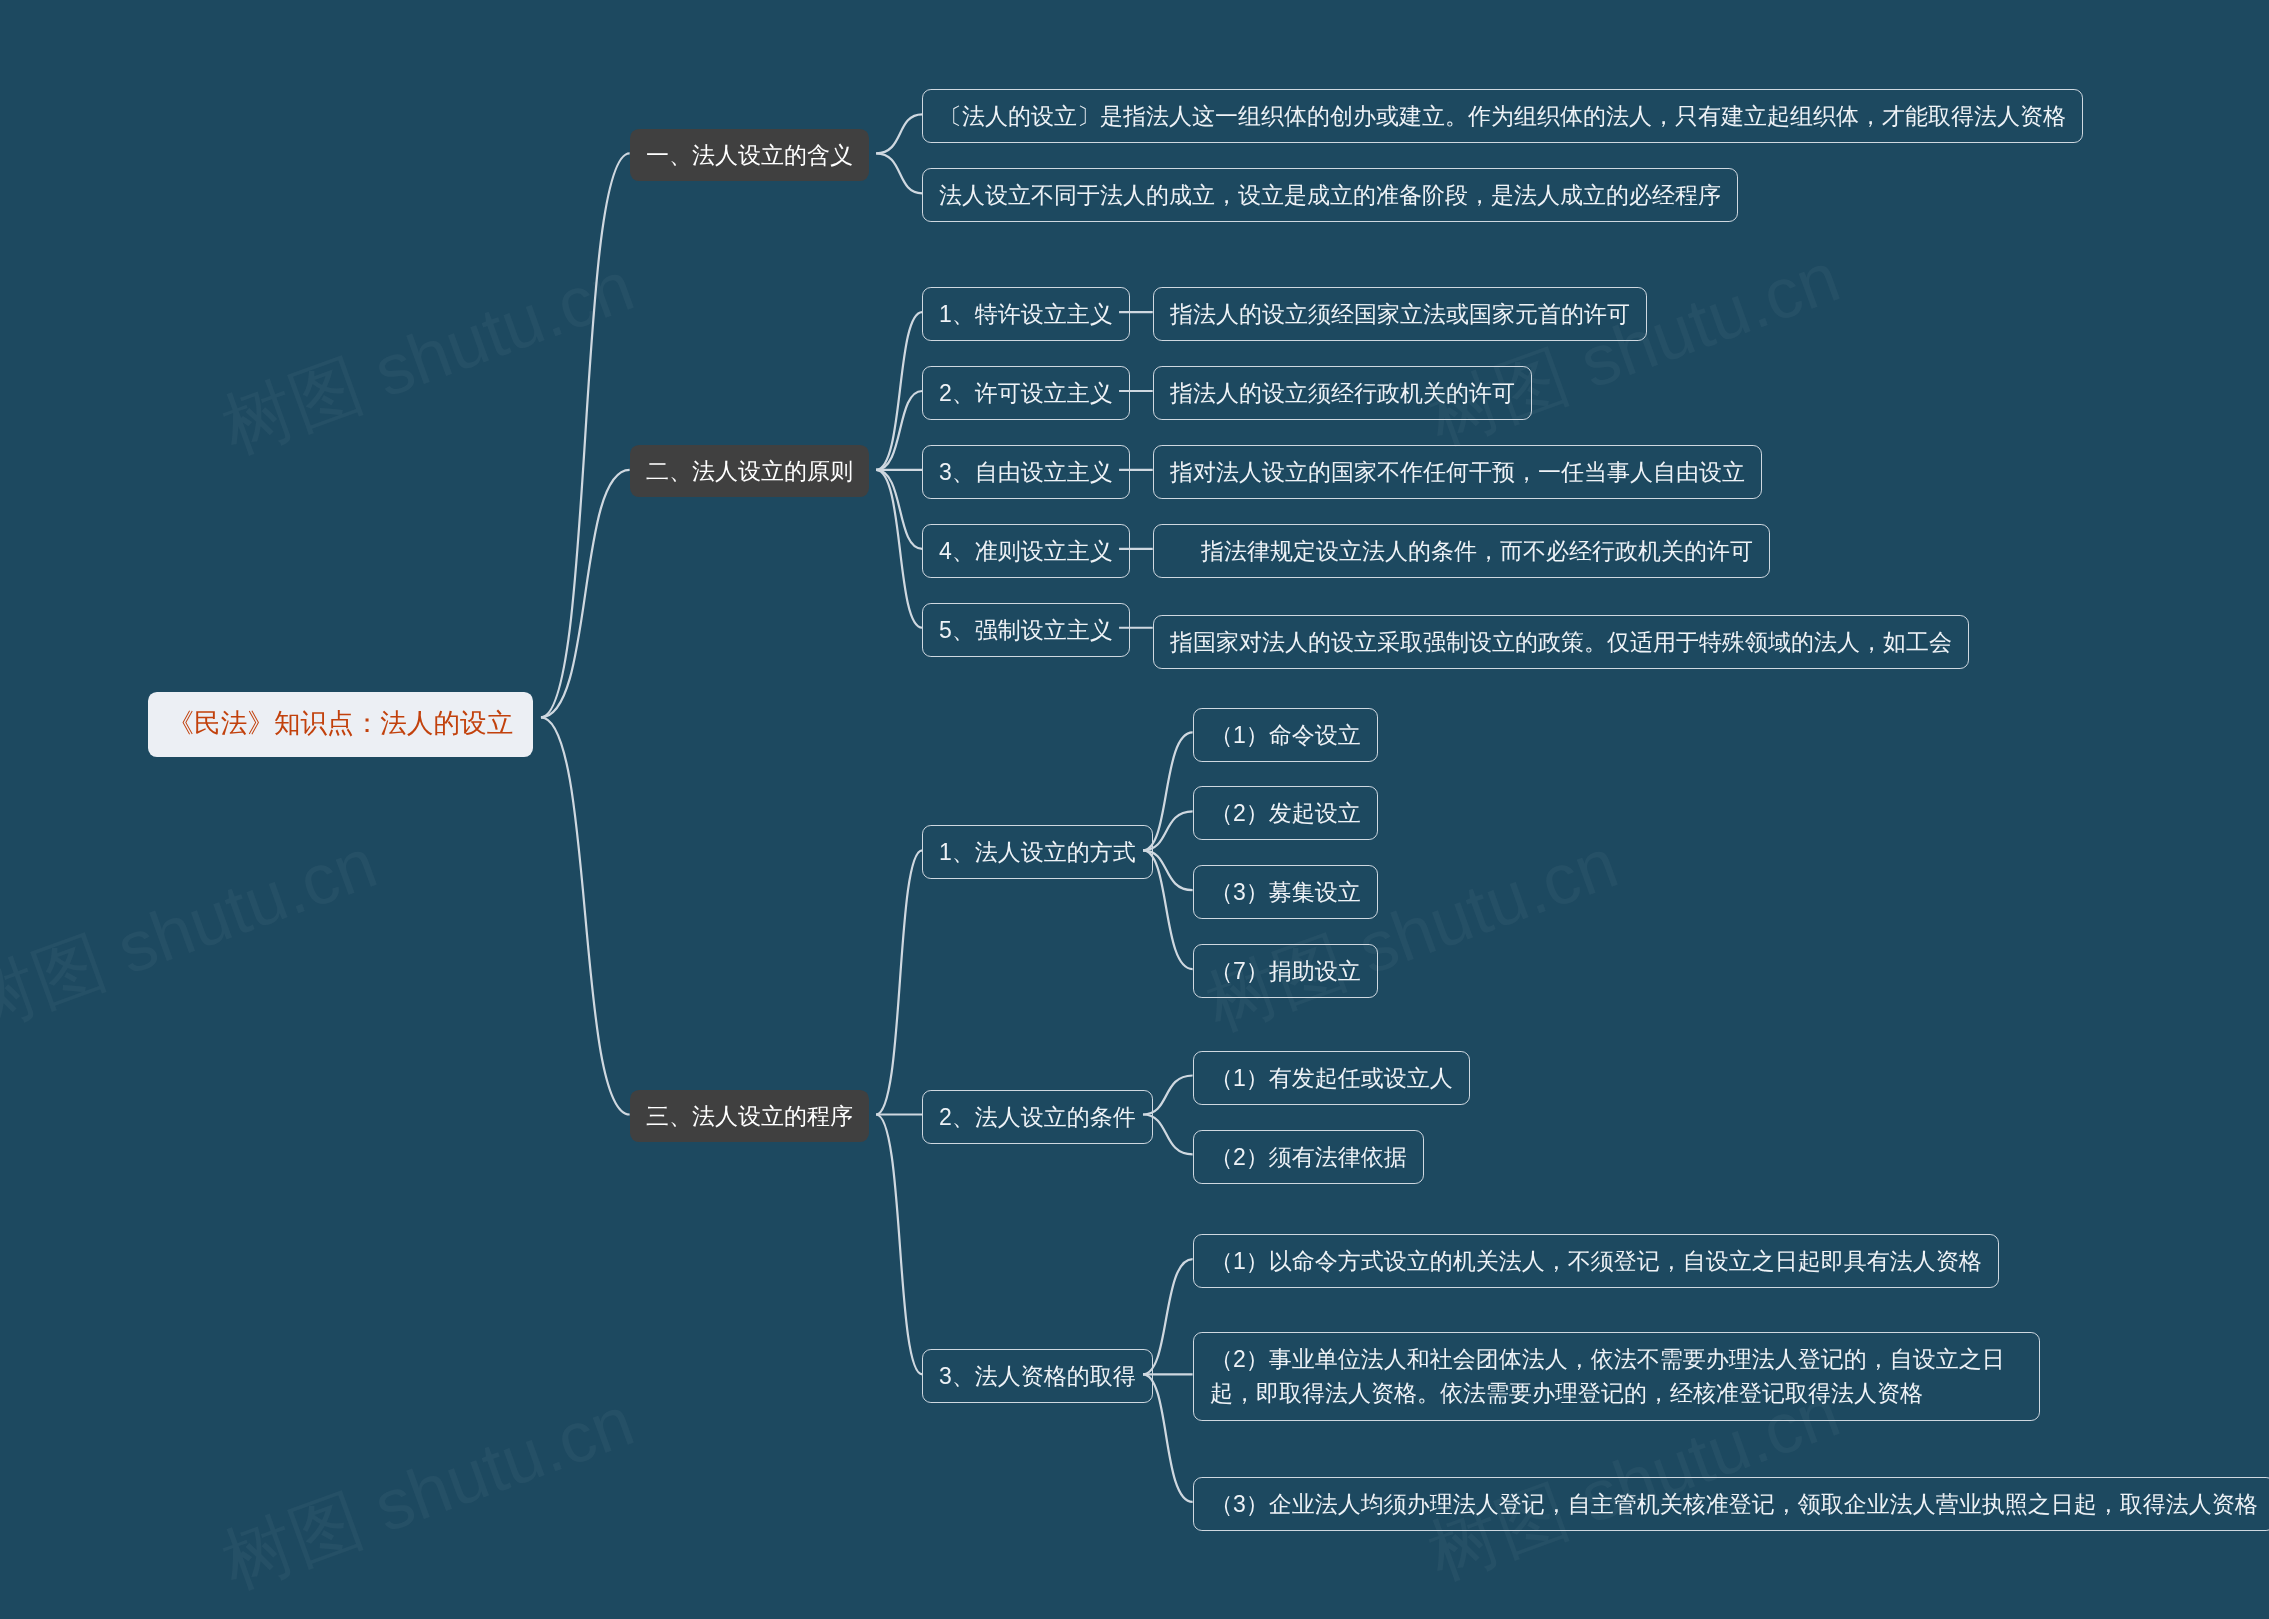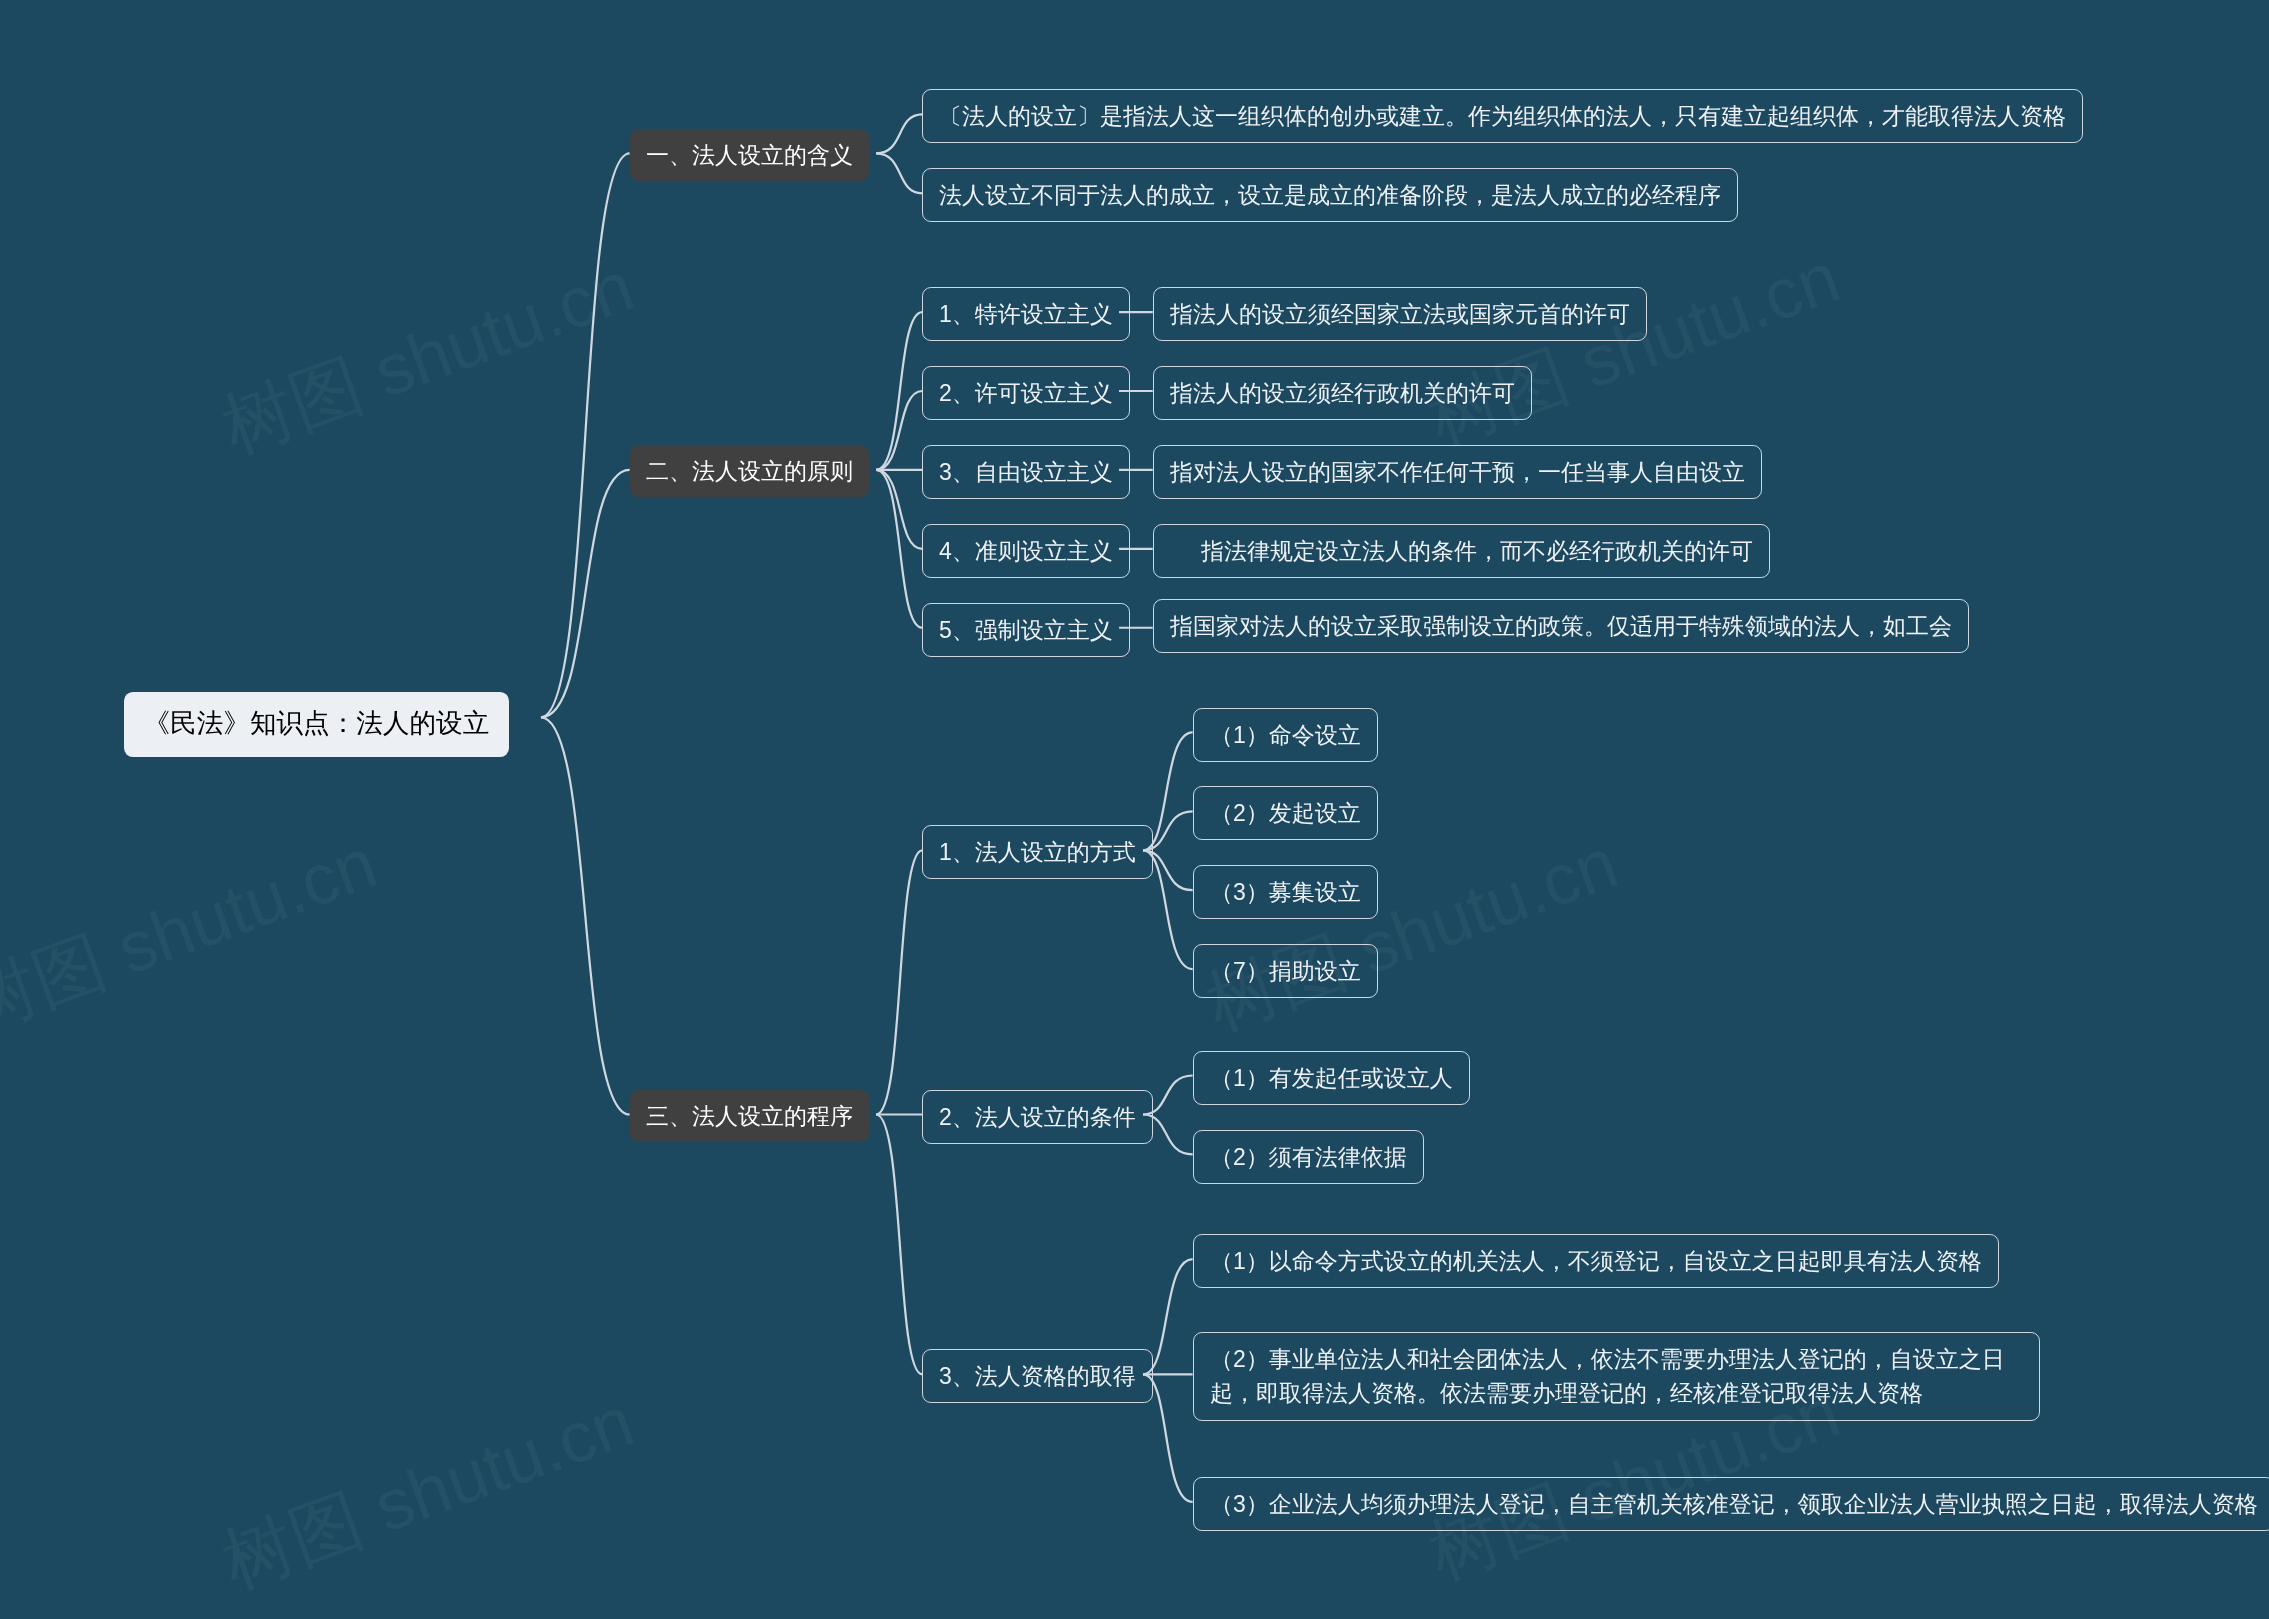--- a/index.html
+++ b/index.html
@@ -32,23 +32,24 @@
     padding: 8.9px 16px;
     font-size: 23px;
     line-height: 1.5;
     white-space: nowrap;
     display: flex;
     align-items: center;
   }
   .node.wrap { white-space: normal; }
   .root {
     background: #eceff4;
-    color: #000000;
+    color: #c2410c;
     font-size: 26.6px;
     padding: 12.4px 19.5px;
+    margin-left: 24px;
   }
   .orange {
     background: #404040;
     color: #fff;
     border: none;
   }
   .outline {
     background: transparent;
     color: #eef2f6;
     border: 1.8px solid #cfd8e0;
@@ -146,21 +147,21 @@
 <div class="node outline" style="left:922px; top:524px;">
   <span>4、准则设立主义</span>
 </div>
 <div class="node outline" style="left:1153px; top:524px;padding-left:47px;">
   <span>指法律规定设立法人的条件，而不必经行政机关的许可</span>
 </div>
 
 <div class="node outline" style="left:922px; top:603px;">
   <span>5、强制设立主义</span>
 </div>
-<div class="node outline" style="left:1153px; top:599px;">
+<div class="node outline" style="left:1153px; top:615px;">
   <span>指国家对法人的设立采取强制设立的政策。仅适用于特殊领域的法人，如工会</span>
 </div>
 
 <div class="node orange" style="left:630px; top:1090px;">
   <span>三、法人设立的程序</span>
 </div>
 
 <div class="node outline" style="left:922px; top:825px;">
   <span>1、法人设立的方式</span>
 </div>

